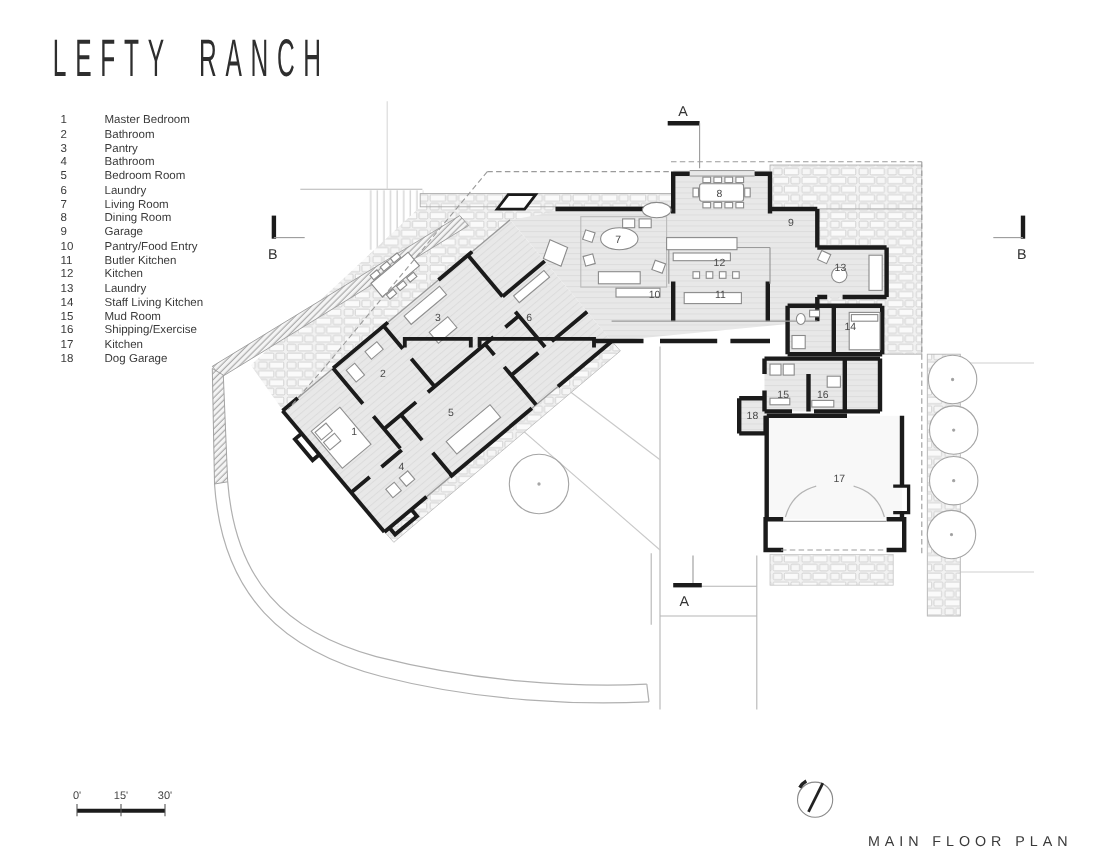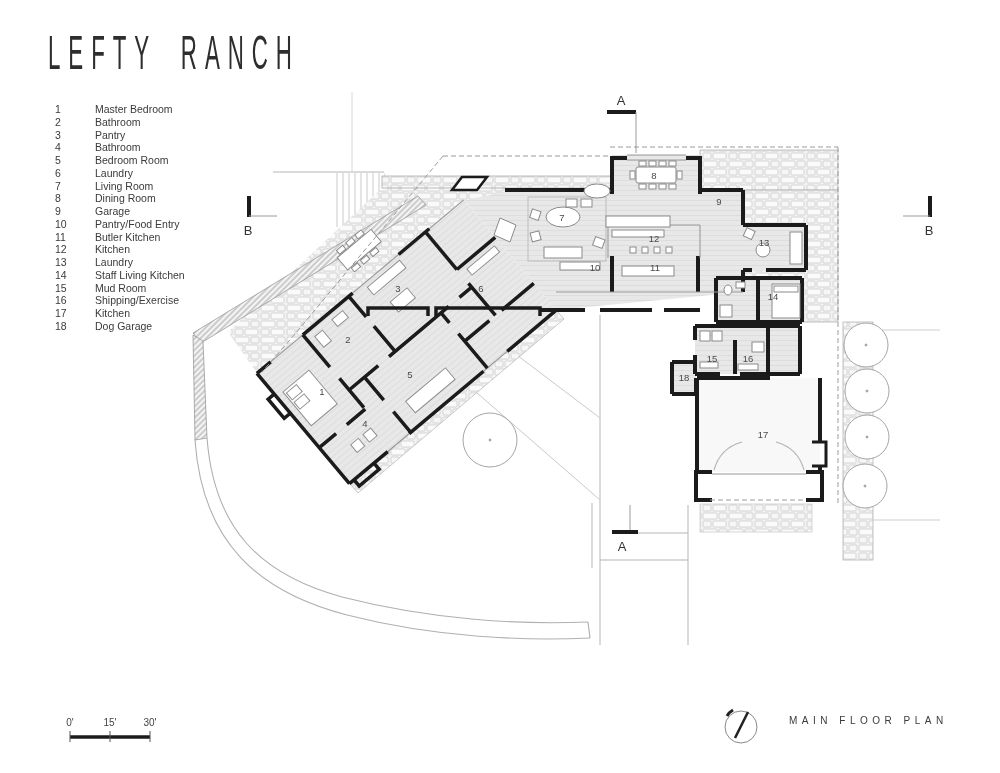--- a/index.html
+++ b/index.html
@@ -5,21 +5,21 @@
   html,body{margin:0;padding:0;background:#fff;}
   #stage{position:relative;width:1000px;height:773px;background:#ffffff;overflow:hidden;
          font-family:"Liberation Sans",sans-serif;}
   #plan-svg{position:absolute;left:0;top:0;}
   .title{position:absolute;left:48px;top:26px;font-size:31px;color:#2e2e2e;
          letter-spacing:11px;word-spacing:14px;transform:scale(.72,1.55);
          transform-origin:left top;font-weight:400;white-space:nowrap;}
   .legend{position:absolute;left:55px;top:103px;font-size:10.5px;color:#3a3a3a;line-height:12.75px;}
   .legend .row{display:flex;}
   .legend .num{width:40px;}
-  .plan-title{position:absolute;left:789px;top:715px;font-size:10px;color:#3a3a3a;
+  .plan-title{position:absolute;left:789px;top:757px;font-size:13px;color:#3a3a3a;
               letter-spacing:4.5px;white-space:nowrap;}
   svg text{font-family:"Liberation Sans",sans-serif;}
   .roomnum{font-size:9.5px;fill:#4a4a4a;text-anchor:middle;}
   .secletter{font-size:13px;fill:#333;text-anchor:middle;}
   .scalelabel{font-size:10px;fill:#444;text-anchor:middle;}
 </style>
 </head>
 <body>
 
 <div id="stage">

